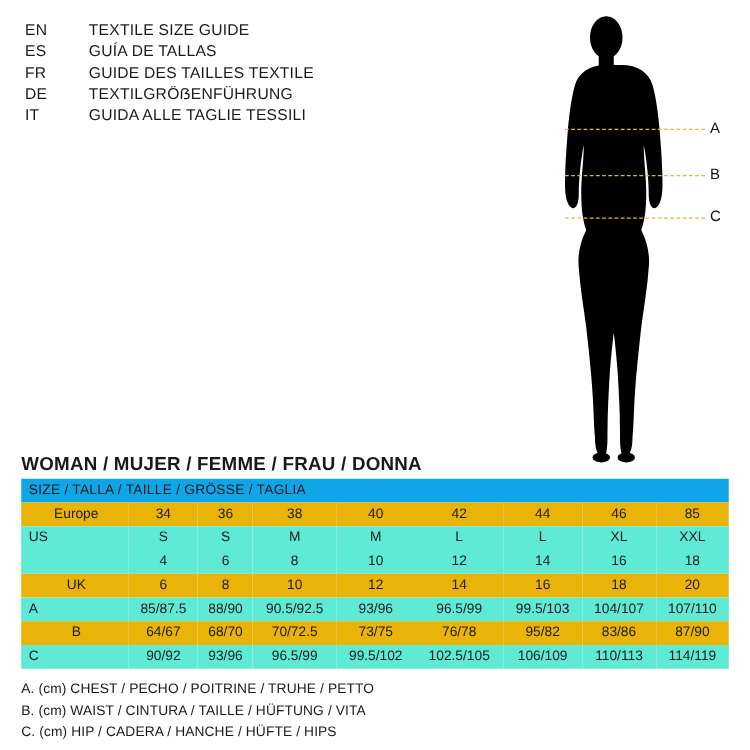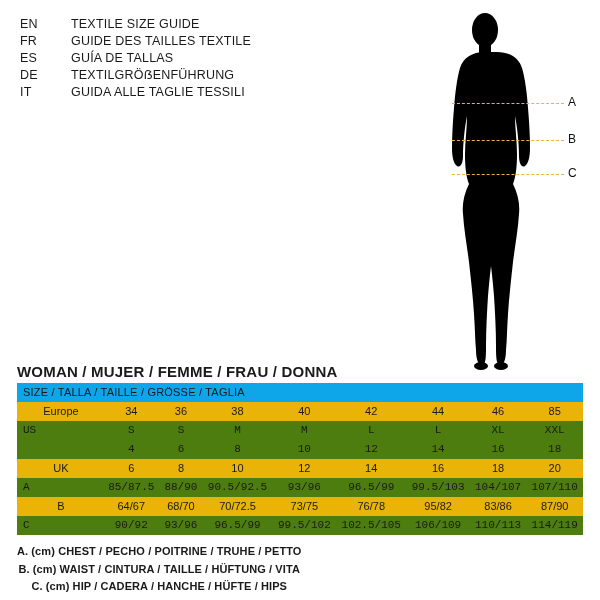--- a/index.html
+++ b/index.html
@@ -102,63 +102,61 @@
     white-space: nowrap;
   }
   .size-table tr.header-row td {
     background: #0ea5e9;
     text-align: left;
     font-size: 11px;
     padding-left: 6px;
     letter-spacing: 0.2px;
   }
   .size-table tr.shade td {
-    background: #4d7c0f;
-    font-family: Liberation Mono, monospace;
+    background: #5eead4;
   }
   .size-table tr.plain td {
     background: #eab308;
     text-align: center;
   }
   .size-table td.row-label {
     text-align: left;
     padding-left: 6px;
     width: 76px;
   }
 
   
   .notes {
     position: absolute;
     left: 17px;
     top: 543px;
     font-size: 11px;
     line-height: 17.5px;
-    font-weight: bold;
+    font-weight: normal;
     letter-spacing: 0.1px;
-    text-align: center;
   }
   .note-row { white-space: nowrap; }
 </style>
 </head>
 <body>
 
 <div class="page">
 
   <div class="lang-block">
     <div class="lang-row">
       <span class="lang-code">EN</span>
       <span class="lang-text">TEXTILE SIZE GUIDE</span>
     </div>
     <div class="lang-row">
+      <span class="lang-code">ES</span>
+      <span class="lang-text">GUÍA DE TALLAS</span>
+    </div>
+    <div class="lang-row">
       <span class="lang-code">FR</span>
       <span class="lang-text">GUIDE DES TAILLES TEXTILE</span>
-    </div>
-    <div class="lang-row">
-      <span class="lang-code">ES</span>
-      <span class="lang-text">GUÍA DE TALLAS</span>
     </div>
     <div class="lang-row">
       <span class="lang-code">DE</span>
       <span class="lang-text">TEXTILGRÖẞENFÜHRUNG</span>
     </div>
     <div class="lang-row">
       <span class="lang-code">IT</span>
       <span class="lang-text">GUIDA ALLE TAGLIE TESSILI</span>
     </div>
   </div>

